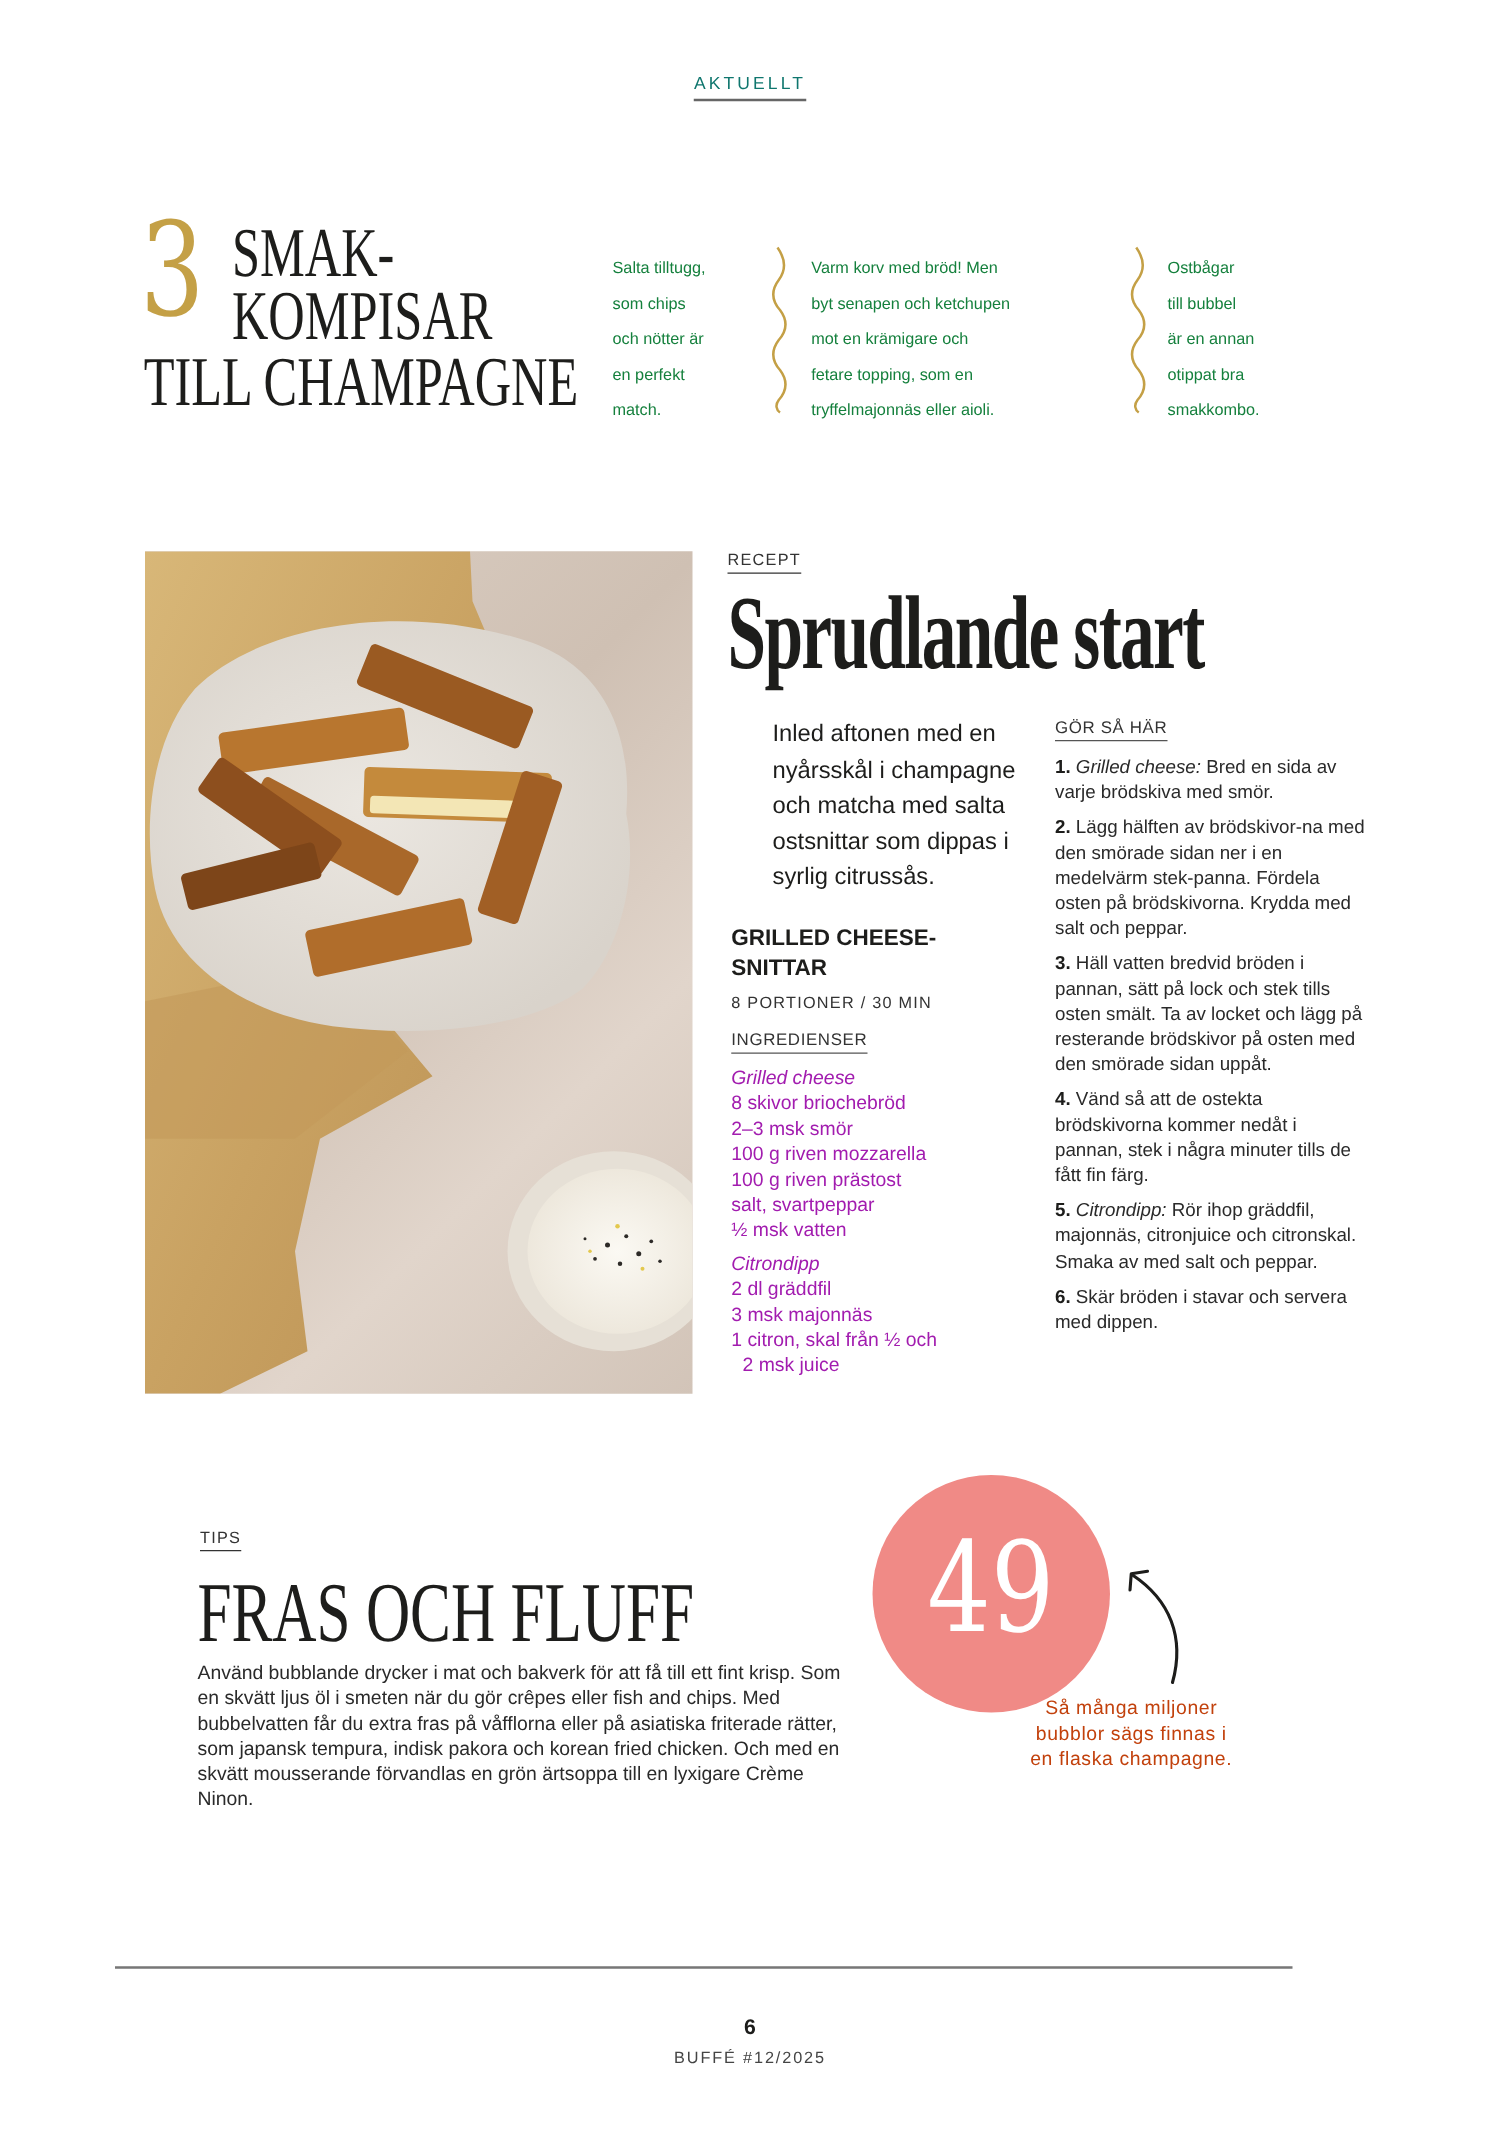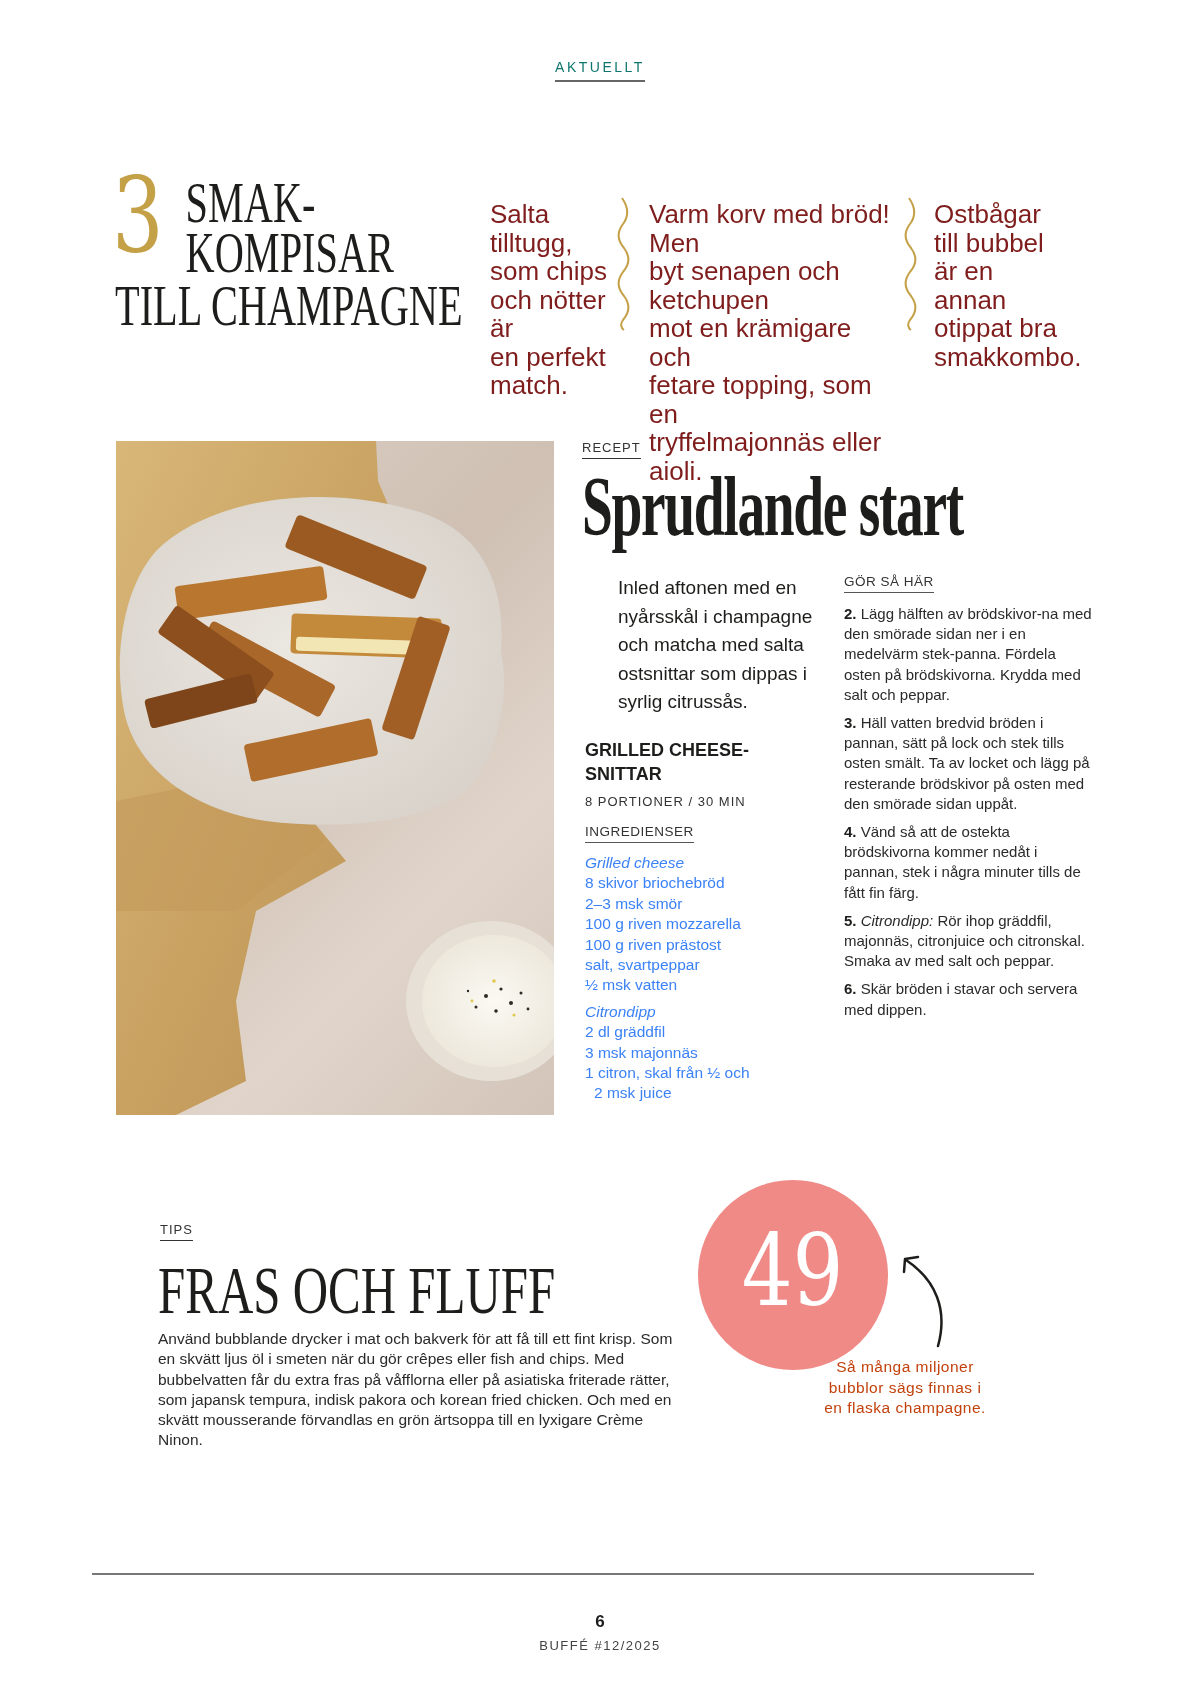--- a/index.html
+++ b/index.html
@@ -23,21 +23,21 @@
     }
     .headline {
       position: absolute; left: 115px; top: 178px;
       font-family: "Liberation Serif", "DejaVu Serif", serif; color: #1d1d1b;
       transform: scaleX(0.72); transform-origin: left top; white-space: nowrap;
     }
     .headline .l1, .headline .l2 { display: block; margin-left: 98px; font-size: 56px; line-height: 50px; }
     .headline .l3 { display: block; font-size: 56px; line-height: 56px; }
 
     .tip-col {
-      position: absolute; top: 200px; font-size: 26px; line-height: 28.5px; color: #7f1d1d;
+      position: absolute; top: 200px; font-size: 13px; line-height: 28.5px; color: #15803d;
     }
     .squiggle { position: absolute; top: 196px; width: 14px; height: 136px; }
 
     
     .photo {
       position: absolute; left: 116px; top: 441px; width: 438px; height: 674px;
       background: linear-gradient(135deg, #ddd1c6 0%, #cfc0b3 40%, #e1d5cb 70%, #d2c4b8 100%);
       overflow: hidden;
     }
 
@@ -61,21 +61,21 @@
       font-size: 18px; line-height: 24px; font-weight: bold; color: #1d1d1b;
     }
     .portions {
       position: absolute; left: 585px; top: 794px; font-size: 13px; letter-spacing: 1px; color: #333;
     }
     .ingr-label {
       position: absolute; left: 585px; top: 824px; font-size: 13.5px; letter-spacing: 0.5px; color: #333;
       padding-bottom: 3px; border-bottom: 1.5px solid #555;
     }
     .ingr-list {
-      position: absolute; left: 585px; top: 853px; width: 240px; font-size: 15.5px; line-height: 20.4px; color: #3b82f6;
+      position: absolute; left: 585px; top: 853px; width: 240px; font-size: 15.5px; line-height: 20.4px; color: #a21caf;
     }
     .ingr-list .group-title { font-style: italic; }
     .ingr-list .group + .group { margin-top: 6px; }
     .ingr-list .indent { padding-left: 9px; }
 
     .steps-label {
       position: absolute; left: 844px; top: 574px; font-size: 13.5px; letter-spacing: 0.5px; color: #333;
       padding-bottom: 3px; border-bottom: 1.5px solid #555;
     }
     .steps {
@@ -238,20 +238,21 @@
     <div class="group-title">Citrondipp</div>
     <div>2 dl gräddfil</div>
     <div>3 msk majonnäs</div>
     <div>1 citron, skal från ½ och</div>
     <div class="indent">2 msk juice</div>
   </div>
 </div>
 
 <div class="steps-label">GÖR SÅ HÄR</div>
 <div class="steps">
+  <div class="step"><span class="num">1.</span> <span class="em">Grilled cheese:</span><span> Bred en sida av varje brödskiva med smör.</span></div>
   <div class="step"><span class="num">2.</span><span> Lägg hälften av brödskivor-na med den smörade sidan ner i en medelvärm stek-panna. Fördela osten på brödskivorna. Krydda med salt och peppar.</span></div>
   <div class="step"><span class="num">3.</span><span> Häll vatten bredvid bröden i pannan, sätt på lock och stek tills osten smält. Ta av locket och lägg på resterande brödskivor på osten med den smörade sidan uppåt.</span></div>
   <div class="step"><span class="num">4.</span><span> Vänd så att de ostekta brödskivorna kommer nedåt i pannan, stek i några minuter tills de fått fin färg.</span></div>
   <div class="step"><span class="num">5.</span> <span class="em">Citrondipp:</span><span> Rör ihop gräddfil, majonnäs, citronjuice och citronskal. Smaka av med salt och peppar.</span></div>
   <div class="step"><span class="num">6.</span><span> Skär bröden i stavar och servera med dippen.</span></div>
 </div>
 
 <div class="tips-label">TIPS</div>
 <div class="tips-title">FRAS OCH FLUFF</div>
 <div class="tips-body">Använd bubblande drycker i mat och bakverk för att få till ett fint krisp. Som en skvätt ljus öl i smeten när du gör crêpes eller fish and chips. Med bubbelvatten får du extra fras på våfflorna eller på asiatiska friterade rätter, som japansk tempura, indisk pakora och korean fried chicken. Och med en skvätt mousserande förvandlas en grön ärtsoppa till en lyxigare Crème Ninon.</div>

